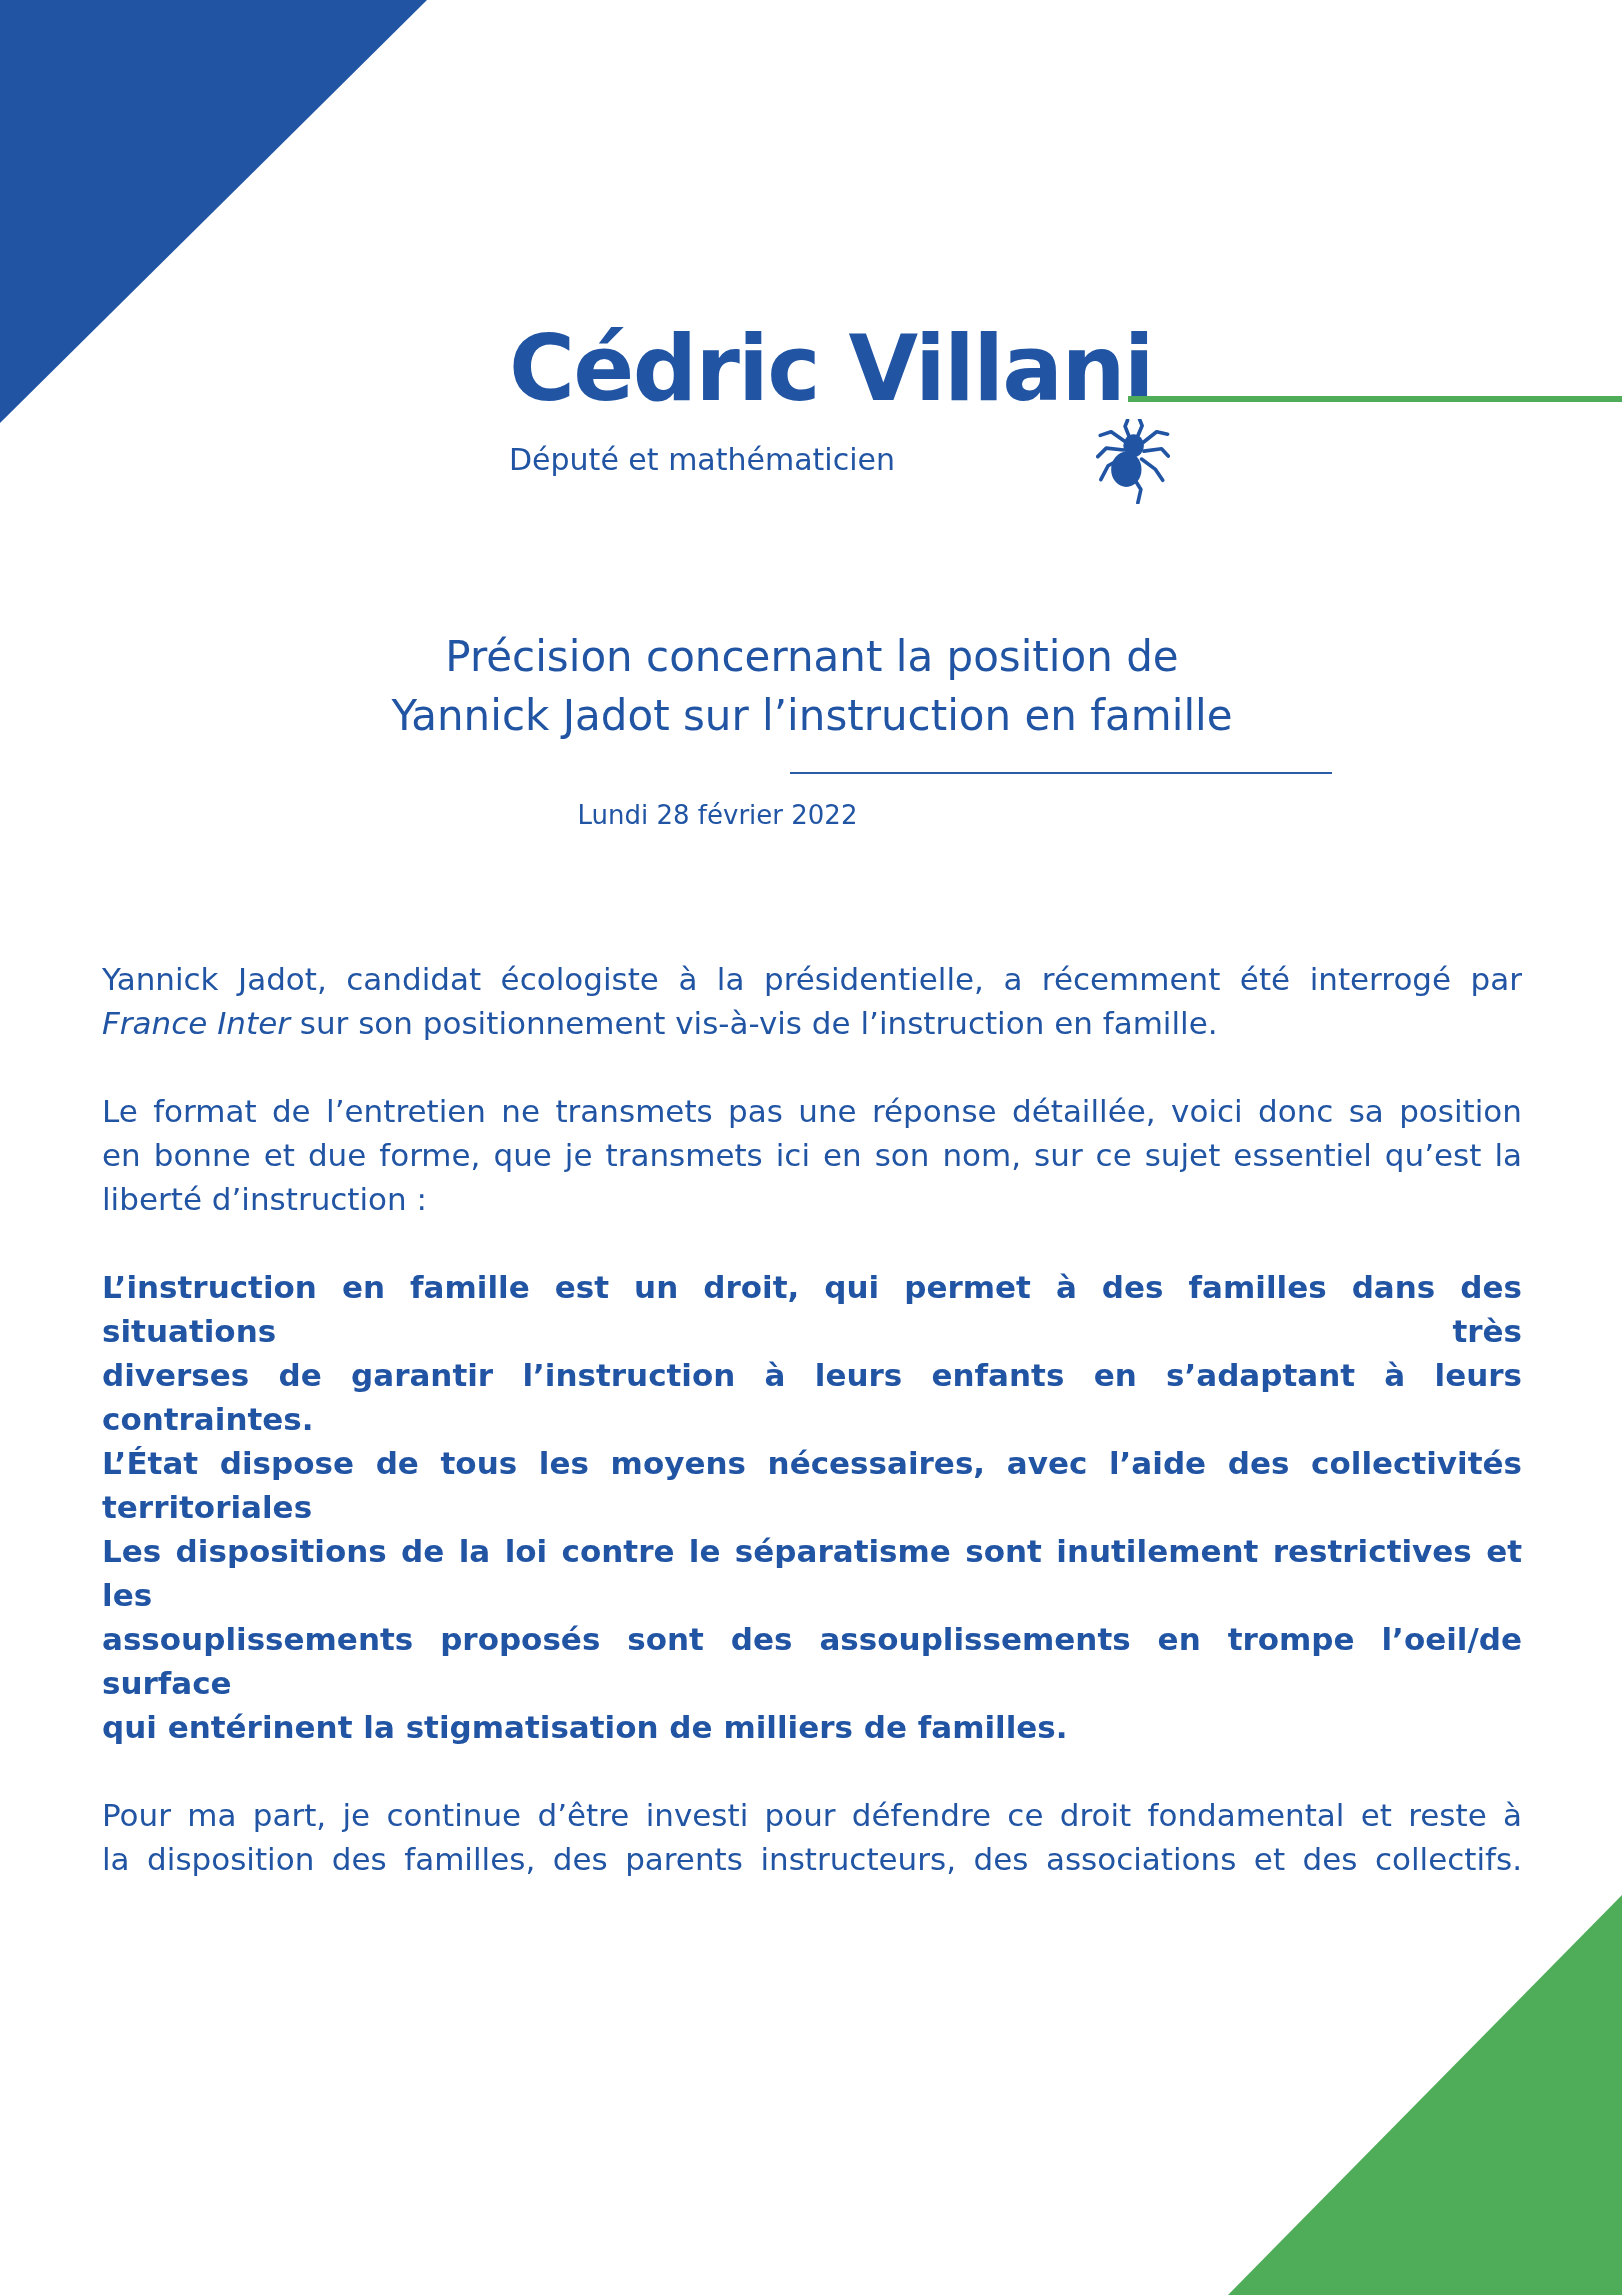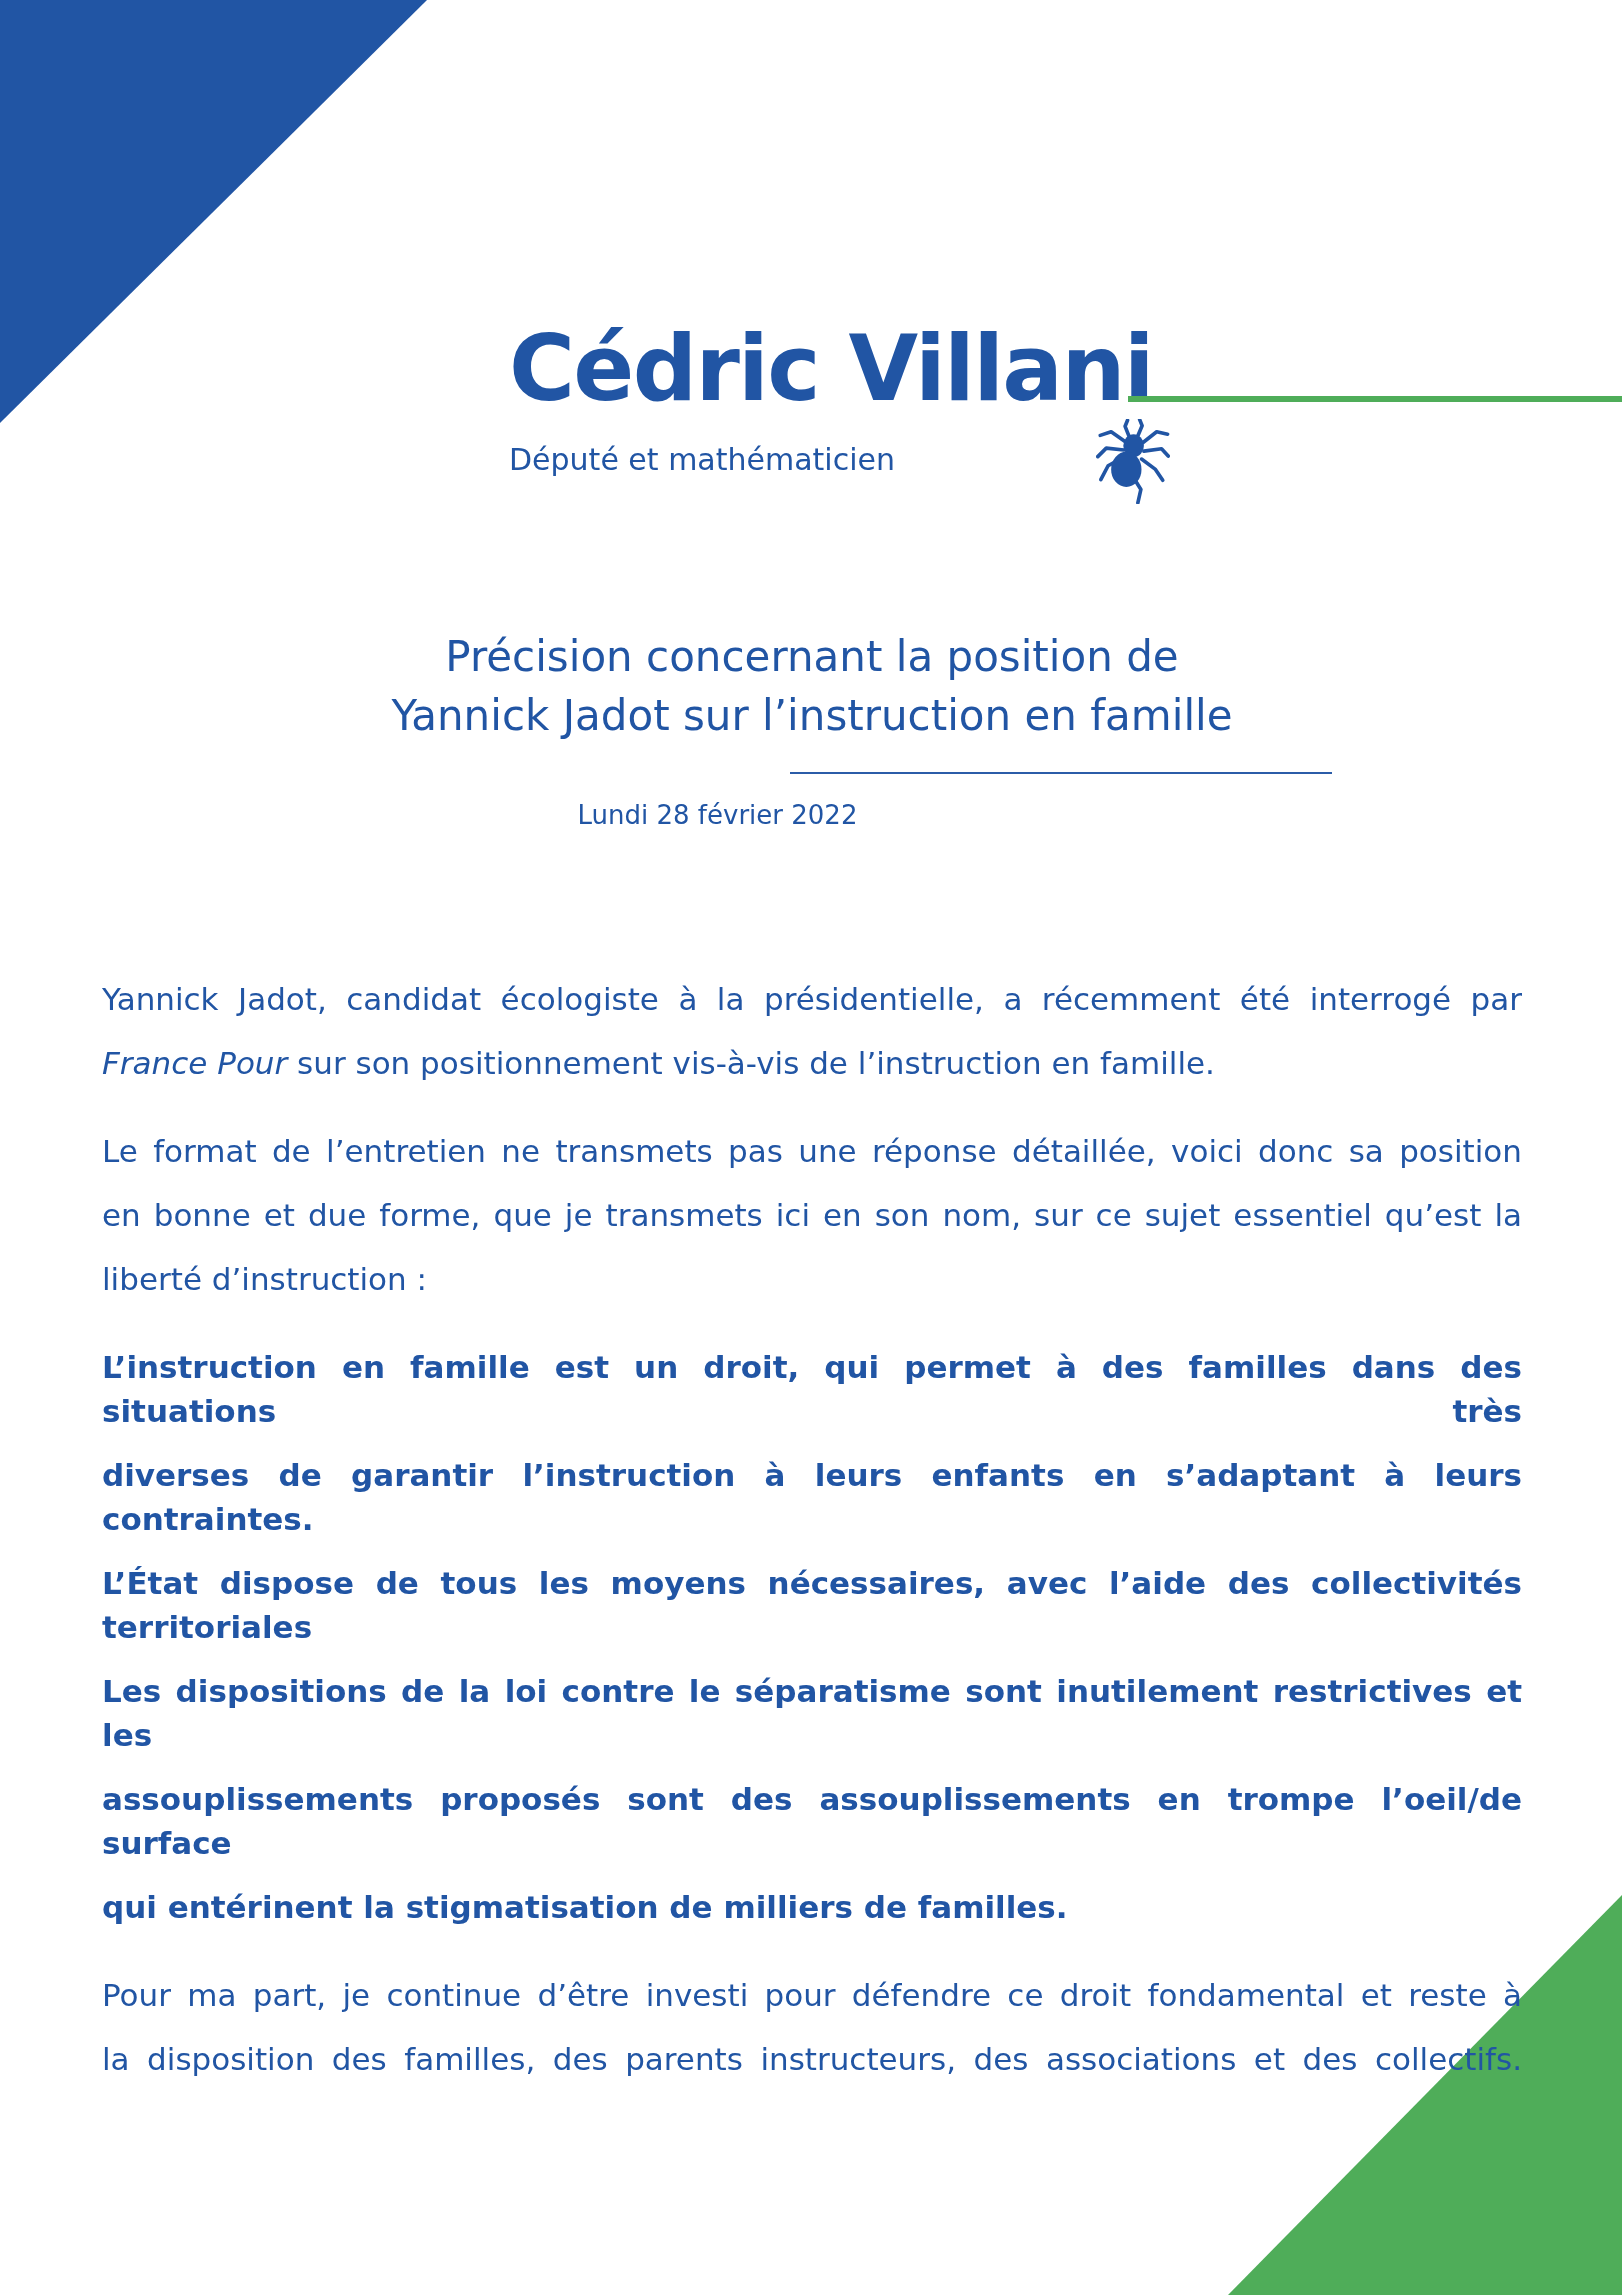--- a/index.html
+++ b/index.html
@@ -60,21 +60,21 @@
     position:absolute;left:102px;top:800px;width:1231px;
     text-align:center;font-size:26px;color:var(--blue);
   }
   
   .doc-body{
     position:absolute;left:102px;top:957px;width:1420px;
     font-size:31px;line-height:44px;color:var(--blue);
   }
   .para{margin-bottom:44px;}
   .para.bold{font-weight:bold;}
-  .line{white-space:normal;margin-top:20px;}
+  .line{white-space:normal;}
   .line.justify{
     text-align:justify;
     text-align-last:justify;
   }
   .line .italic{font-style:italic;}
 </style>
 </head>
 <body>
 
 <div class="tri-blue"></div>
@@ -109,21 +109,21 @@
 <div class="release-heading">
   <div>Précision concernant la position de</div>
   <div>Yannick Jadot sur l’instruction en famille</div>
 </div>
 <div class="heading-rule"></div>
 <div class="release-date">Lundi 28 février 2022</div>
 
 <div class="doc-body" id="doc-body">
     <div class="para">
       <div class="line justify"><span>Yannick Jadot, candidat écologiste à la présidentielle, a récemment été interrogé par</span></div>
-      <div class="line"><span class="italic">France Pour</span><span> sur son positionnement vis-à-vis de l’instruction en famille.</span></div>
+      <div class="line"><span class="italic">France Inter</span><span> sur son positionnement vis-à-vis de l’instruction en famille.</span></div>
     </div>
     <div class="para">
       <div class="line justify"><span>Le format de l’entretien ne transmets pas une réponse détaillée, voici donc sa position</span></div>
       <div class="line justify"><span>en bonne et due forme, que je transmets ici en son nom, sur ce sujet essentiel qu’est la</span></div>
       <div class="line"><span>liberté d’instruction :</span></div>
     </div>
     <div class="para bold">
       <div class="line justify"><span>L’instruction en famille est un droit, qui permet à des familles dans des situations très</span></div>
       <div class="line justify"><span>diverses de garantir l’instruction à leurs enfants en s’adaptant à leurs contraintes.</span></div>
       <div class="line justify"><span>L’État dispose de tous les moyens nécessaires, avec l’aide des collectivités territoriales</span></div>

